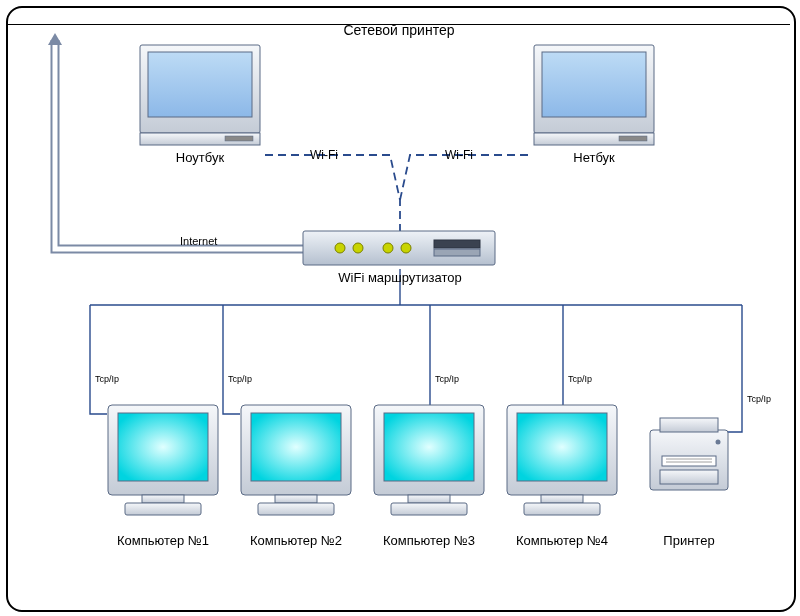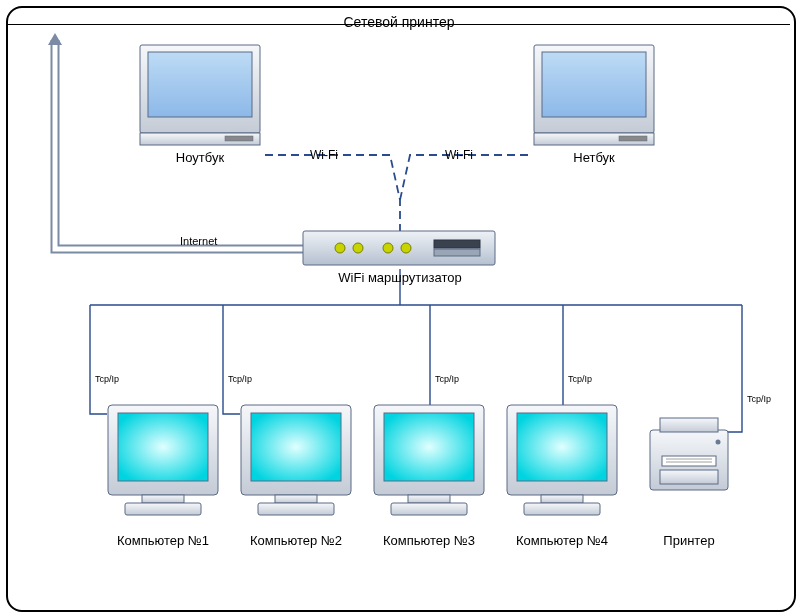--- a/index.html
+++ b/index.html
@@ -1,18 +1,18 @@
 <!DOCTYPE html>
 <html><head>
 <meta charset="utf-8">
 <style>
 body{margin:0;font-family:Arial,sans-serif;background:#fff}
 .frame{position:relative;width:800px;height:616px}
 .border{position:absolute;left:6px;top:6px;width:786px;height:602px;border:2px solid #000;border-radius:16px}
-.title{position:absolute;left:6px;top:6px;width:786px;text-align:center;font-size:14px;padding-top:8px}
+.title{position:absolute;left:6px;top:6px;width:786px;text-align:center;font-size:14px;padding-top:16px}
 .hr{position:absolute;left:8px;top:24px;width:782px;height:1px;background:#000}
 svg{position:absolute;left:0;top:0}
 text{font-family:Arial,sans-serif}
 </style>
 </head>
 <body>
 
 <div class="frame">
 <div class="border"></div>
 <div class="title">Сетевой принтер</div>

